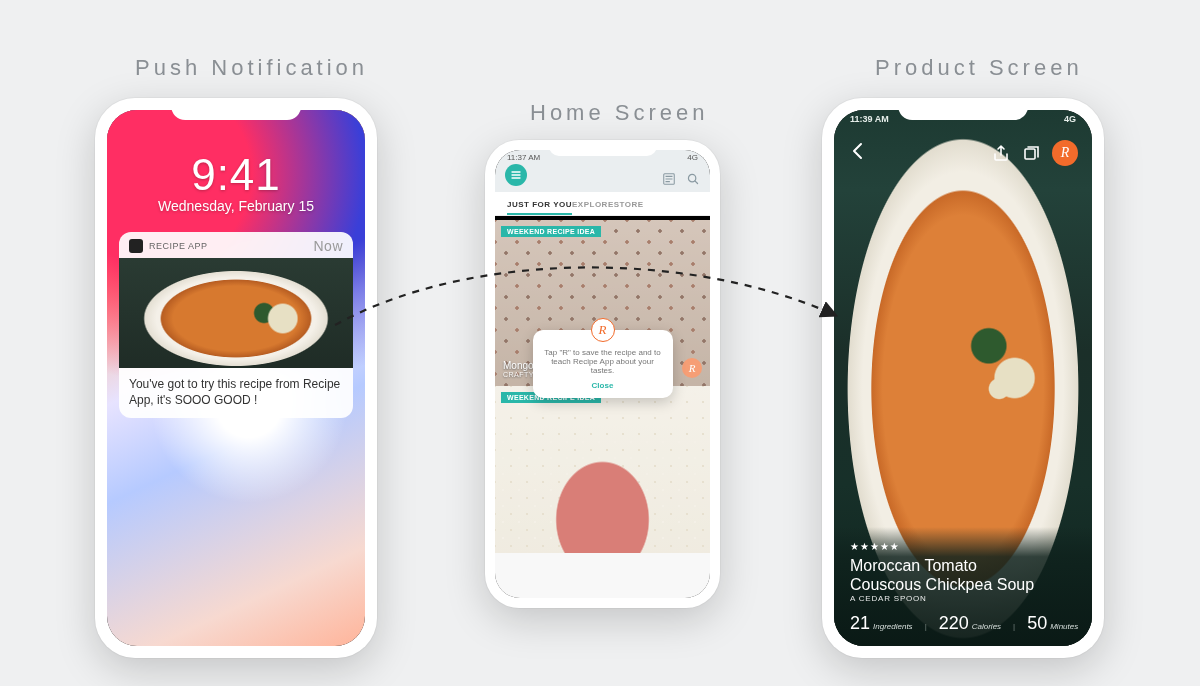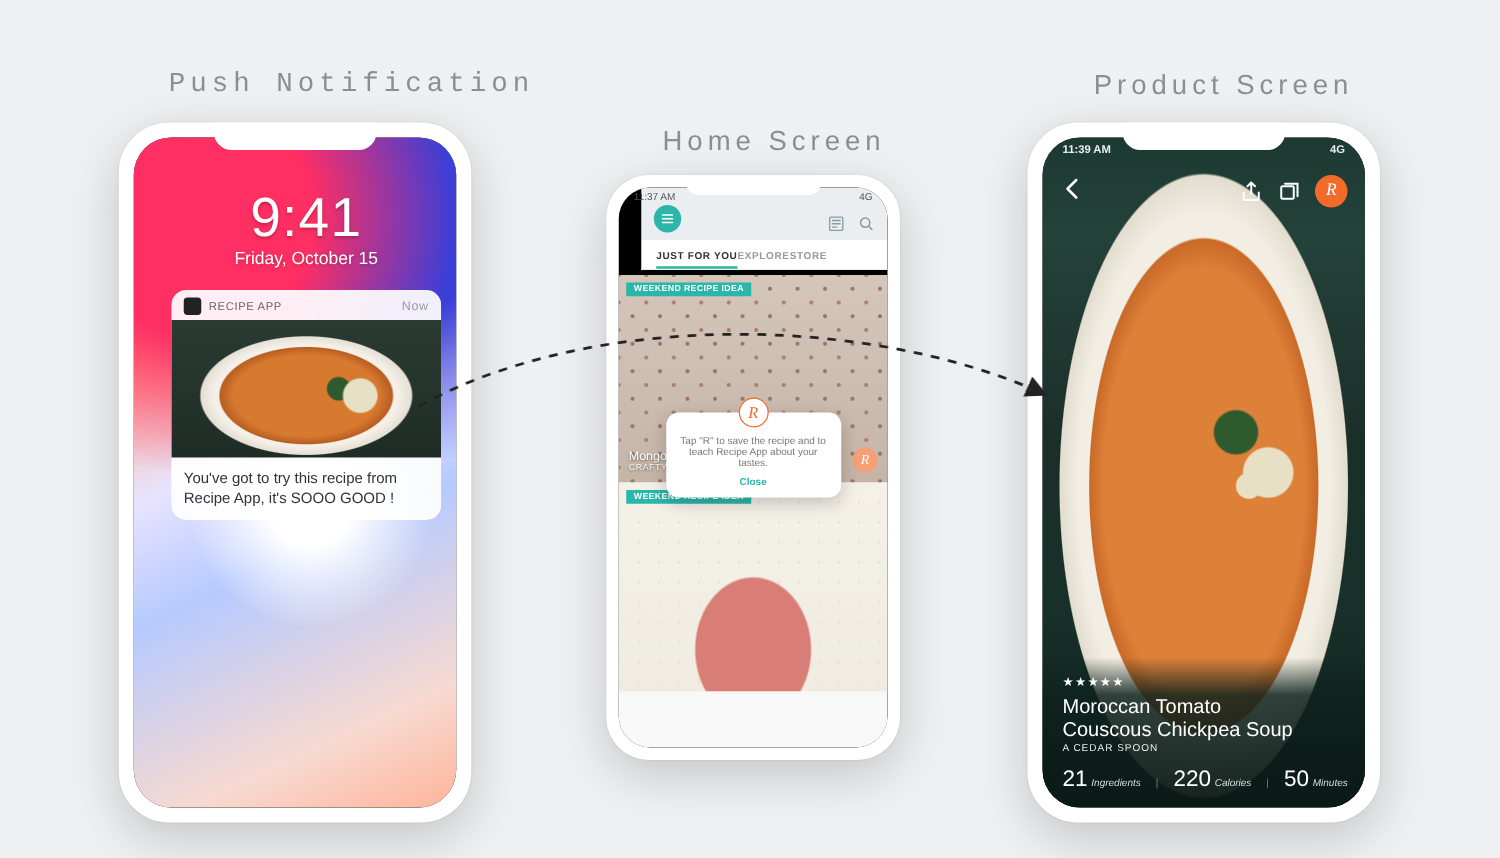--- a/index.html
+++ b/index.html
@@ -13,40 +13,39 @@
   }
   .stage { position: relative; width: 100%; height: 100%; }
 
   .heading {
     position: absolute;
     color: #8a8f94;
     font-size: 22px;
     letter-spacing: 4px;
     font-weight: 400;
   }
-  .heading.push { left: 135px; top: 55px; font-family: Liberation Mono, monospace; }
+  .heading.push { left: 135px; top: 55px; }
   .heading.home { left: 530px; top: 100px; }
   .heading.product { left: 875px; top: 55px; }
 
   
   .phone {
     position: absolute;
     background: #ffffff;
     border-radius: 40px;
     box-shadow: 0 12px 40px rgba(0,0,0,0.18), 0 0 0 1px rgba(0,0,0,0.03);
     padding: 12px;
   }
   .phone .screen {
     width: 100%;
     height: 100%;
     border-radius: 30px;
     overflow: hidden;
     position: relative;
     background: #000;
-    padding-left: 18px;
   }
   .notch {
     position: absolute;
     top: 0;
     left: 50%;
     transform: translateX(-50%);
     width: 46%;
     height: 22px;
     background: #fff;
     border-bottom-left-radius: 14px;
@@ -85,21 +84,21 @@
     overflow: hidden;
     font-size: 10px;
     color: #333;
   }
   .notif .hdr {
     display: flex; align-items: center; gap: 6px;
     padding: 6px 10px 4px;
     color: #666; font-size: 9px; text-transform: uppercase; letter-spacing: .5px;
   }
   .notif .hdr .appicon { width: 14px; height: 14px; border-radius: 3px; background: #222; display:inline-block; }
-  .notif .hdr .now { margin-left: auto; text-transform: none; color:#999; font-size:10px;}
+  .notif .hdr .now { margin-left: auto; text-transform: none; color:#999; font-size:14px;}
   .notif .img {
     height: 110px;
     background:
       radial-gradient(circle at 70% 55%, #e7e0c4 0 8%, transparent 9%),
       radial-gradient(circle at 62% 50%, #2e5a2e 0 6%, transparent 7%),
       radial-gradient(ellipse at 50% 55%, #d7792f 0 38%, #b85e22 45%, transparent 46%),
       radial-gradient(ellipse at 50% 55%, #f4f0e8 0 48%, #e5e0d4 55%, transparent 56%),
       linear-gradient(#2a3b33,#1f2c26);
   }
   .notif .body { padding: 8px 10px 10px; font-size: 12px; color:#333; line-height:1.35;}
@@ -178,21 +177,21 @@
   <div class="heading push">Push Notification</div>
   <div class="heading home">Home Screen</div>
   <div class="heading product">Product Screen</div>
 
   <div class="phone push">
     <div class="notch"></div>
     <div class="screen">
       <div class="lockbg"></div>
       <div class="locktime">
         <div class="t">9:41</div>
-        <div class="d">Friday, October 15</div>
+        <div class="d">Wednesday, February 15</div>
       </div>
       <div class="notif">
         <div class="hdr">
           <span class="appicon"></span>
           <span>RECIPE APP</span>
           <span class="now">Now</span>
         </div>
         <div class="img"></div>
         <div class="body">You've got to try this recipe from Recipe App, it's SOOO GOOD !</div>
       </div>

